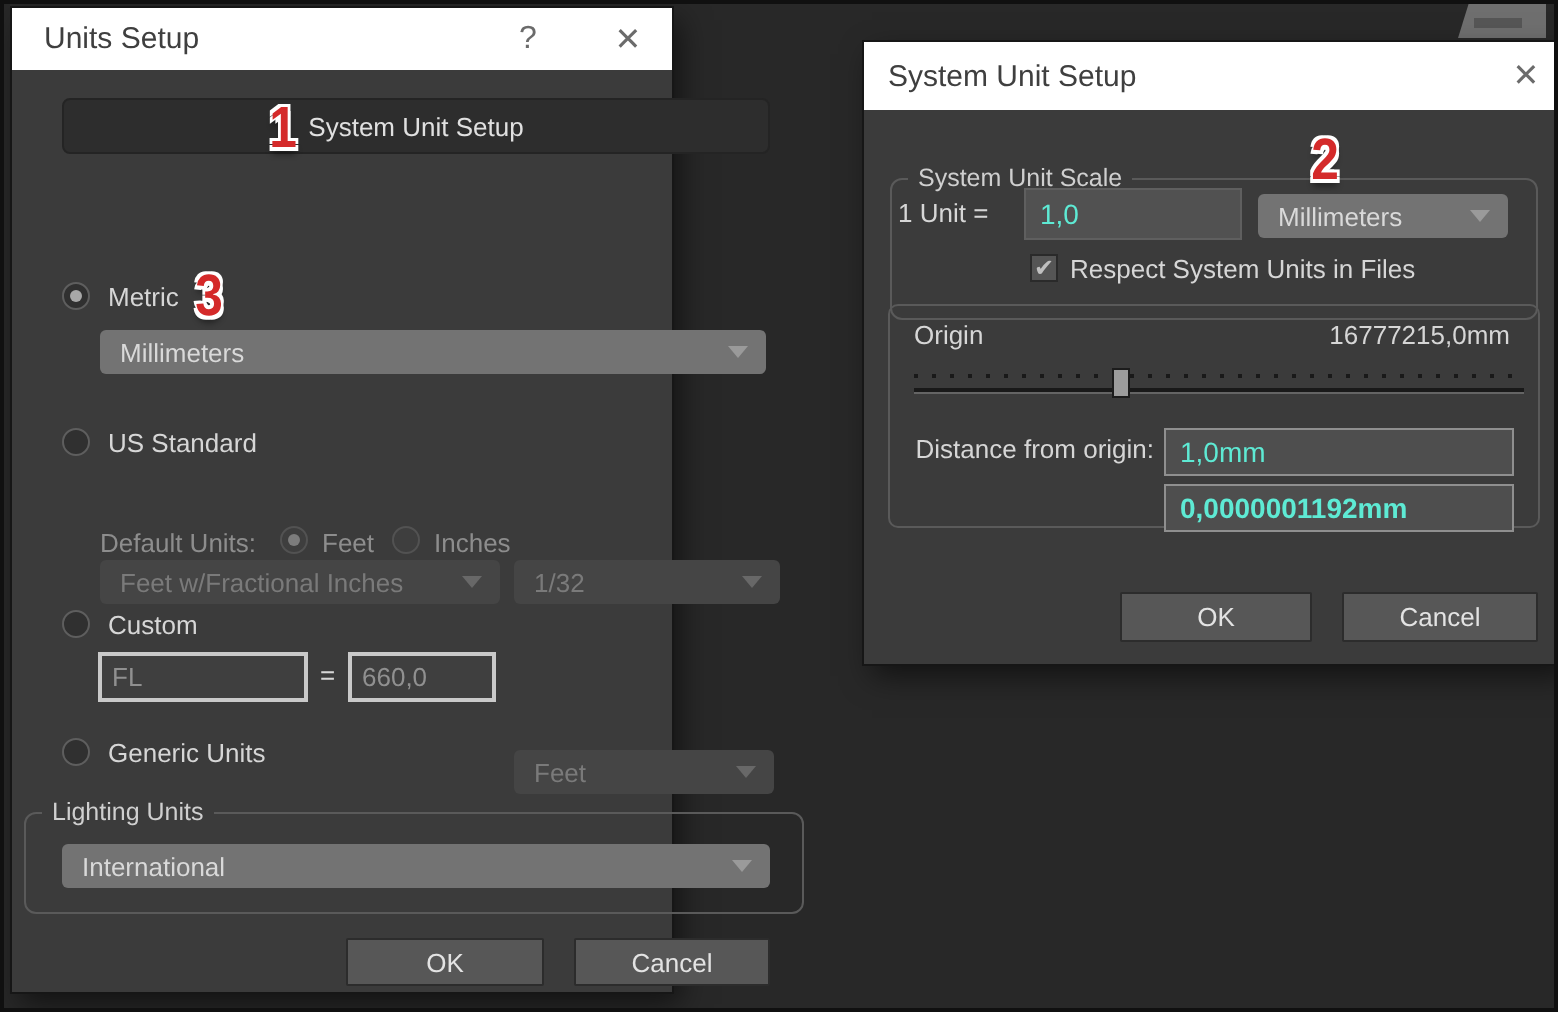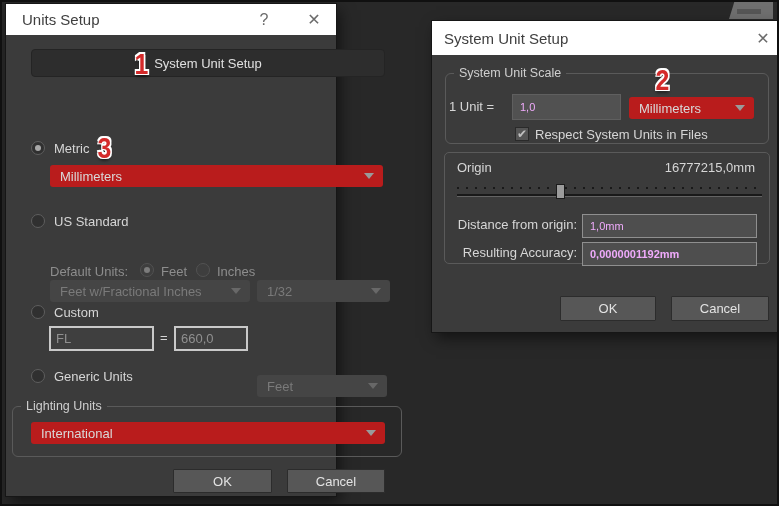--- a/index.html
+++ b/index.html
@@ -8,40 +8,40 @@
     background:#282828;box-sizing:border-box;border:2px solid #101010;
     font-family:"Liberation Sans", sans-serif;color:#d6d6d6;font-size:13px;
   }
   .dlg{position:absolute;background:#3b3b3b;box-shadow:0 0 0 1px #161616, 4px 6px 14px rgba(0,0,0,.55);}
   .titlebar{position:absolute;left:0;top:0;right:0;background:#ffffff;color:#3f3f3f;
     display:flex;align-items:center;padding:0 16px;box-sizing:border-box;font-size:15px;}
   .tb-btn{position:absolute;top:0;bottom:0;display:flex;align-items:center;justify-content:center;
     width:28px;color:#6b6b6b;font-size:16px;cursor:default;}
   .group{position:absolute;border:1px solid #5a5a5a;border-radius:6px;box-sizing:border-box;}
   .group-title{position:absolute;top:-8px;left:8px;background:#3b3b3b;padding:0 5px;font-size:12.5px;color:#cfcfcf;white-space:nowrap;}
-  .dd{position:absolute;height:22px;background:#b91c1c;border-radius:3px;display:flex;align-items:center;
+  .dd{position:absolute;height:22px;background:#737373;border-radius:3px;display:flex;align-items:center;
     padding:0 10px;box-sizing:border-box;color:#d9d9d9;}
   .dd .arrow{position:absolute;right:9px;top:8px;width:0;height:0;border-left:5px solid transparent;
     border-right:5px solid transparent;border-top:6px solid #9a9a9a;}
   .dd.disabled{background:#454545;color:#7a7a7a;margin-top:48px;}
   .dd.disabled .arrow{border-top-color:#686868;}
   .radio{position:absolute;width:14px;height:14px;border-radius:50%;background:#303030;border:1px solid #5e5e5e;box-sizing:border-box;}
   .radio.sel::after{content:"";position:absolute;left:3px;top:3px;width:6px;height:6px;border-radius:50%;background:#a8a8a8;}
   .radio.dis{background:#3e3e3e;border-color:#525252;}
   .radio.dis.sel::after{background:#7c7c7c;}
   .lbl{position:absolute;white-space:nowrap;line-height:16px;}
   .lbl.dim{color:#8d8d8d;}
   .btn{position:absolute;background:#575757;border:1px solid #2c2c2c;border-radius:1px;color:#e3e3e3;
     display:flex;align-items:center;justify-content:center;box-sizing:border-box;font-size:13px;}
   .bigbtn{position:absolute;background:#2d2d2d;border:1px solid #242424;border-radius:4px;color:#e0e0e0;
     display:flex;align-items:center;justify-content:center;box-sizing:border-box;font-size:13px;}
   .tfield{position:absolute;box-sizing:border-box;background:#3f3f3f;border:2px solid #c9c9c9;
     color:#909090;font-size:13px;padding:0 5px;font-family:"Liberation Sans",sans-serif;}
   .ifield{position:absolute;box-sizing:border-box;background:#4e4e4e;border:1px solid #8f8f8f;
-    color:#f0abfc;font-size:11px;padding:11px 7px;font-family:"Liberation Sans",sans-serif;}
+    color:#5eead4;font-size:14px;padding:11px 7px;font-family:"Liberation Sans",sans-serif;}
   .ifield.flat{border:1px solid #5f5f5f;background:#515151;}
   .checkbox{position:absolute;width:14px;height:14px;background:#555555;border:1px solid #2a2a2a;
     box-sizing:border-box;color:#c0c0c0;font-size:12px;line-height:12px;text-align:center;}
   .annot{position:absolute;color:#d42a2a;font-weight:bold;font-size:27px;line-height:27px;
     transform:scale(.92,1.08);
     text-shadow:-1.5px -1.5px 0 #fff,1.5px -1.5px 0 #fff,-1.5px 1.5px 0 #fff,1.5px 1.5px 0 #fff,0 3px 3px rgba(0,0,0,.45);}
   .panel{position:absolute;border:1px solid #5a5a5a;border-radius:5px;box-sizing:border-box;}
   .slider{position:absolute;}
   .slider .ticks{position:absolute;left:0;right:0;top:4px;height:2px;
     background-image:repeating-linear-gradient(90deg,#191919 0 2px,transparent 2px 9px);}
@@ -122,21 +122,21 @@
     <div class="btn" style="left:167px;top:465px;width:99px;height:24px;">OK</div>
     <div class="btn" style="left:281px;top:465px;width:98px;height:24px;">Cancel</div>
   </div>
 
   <div class="dlg" style="left:430px;top:19px;width:349px;height:311px;">
     <div class="titlebar" style="height:34px;padding:0 12px;">
       <span>System Unit Setup</span>
       <span class="tb-btn" style="right:4px;">✕</span>
     </div>
 
-    <div class="group" style="left:13px;top:52px;width:324px;height:71px;">
+    <div class="group" style="left:13px;top:68px;width:324px;height:71px;">
       <span class="group-title">System Unit Scale</span>
     </div>
     <div class="annot" style="left:223px;top:46px;">2</div>
 
     <span class="lbl" style="left:17px;top:78px;">1 Unit =</span>
     <input class="ifield flat" style="left: 80px; top: 73px; width: 109px; height: 26px;" value="1,0">
     <div class="dd" style="left:197px;top:76px;width:125px;">
       <span>Millimeters</span>
       <span class="arrow"></span>
     </div>
@@ -152,20 +152,19 @@
 
     <div class="slider" style="left:25px;top:162px;width:305px;height:18px;">
       <div class="ticks"></div>
       <div class="track"></div>
       <div class="handle" style="left:99px;"></div>
     </div>
 
     <span class="lbl rlabel" style="left:20px;top:196px;width:125px;">Distance from origin:</span>
     <input class="ifield" style="left: 150px; top: 193px; width: 175px; height: 21px;" value="1,0mm">
 
-    <span class="lbl rlabel" style="left:20px;top:224px;width:125px;">Resulting Accuracy:</span>
     <input class="ifield" style="left: 150px; top: 221px; width: 175px; height: 21px; font-weight: bold;" value="0,0000001192mm">
 
     <div class="btn" style="left:128px;top:275px;width:96px;height:25px;">OK</div>
     <div class="btn" style="left:239px;top:275px;width:98px;height:25px;">Cancel</div>
   </div>
 
 </div>
 
 </body></html>

